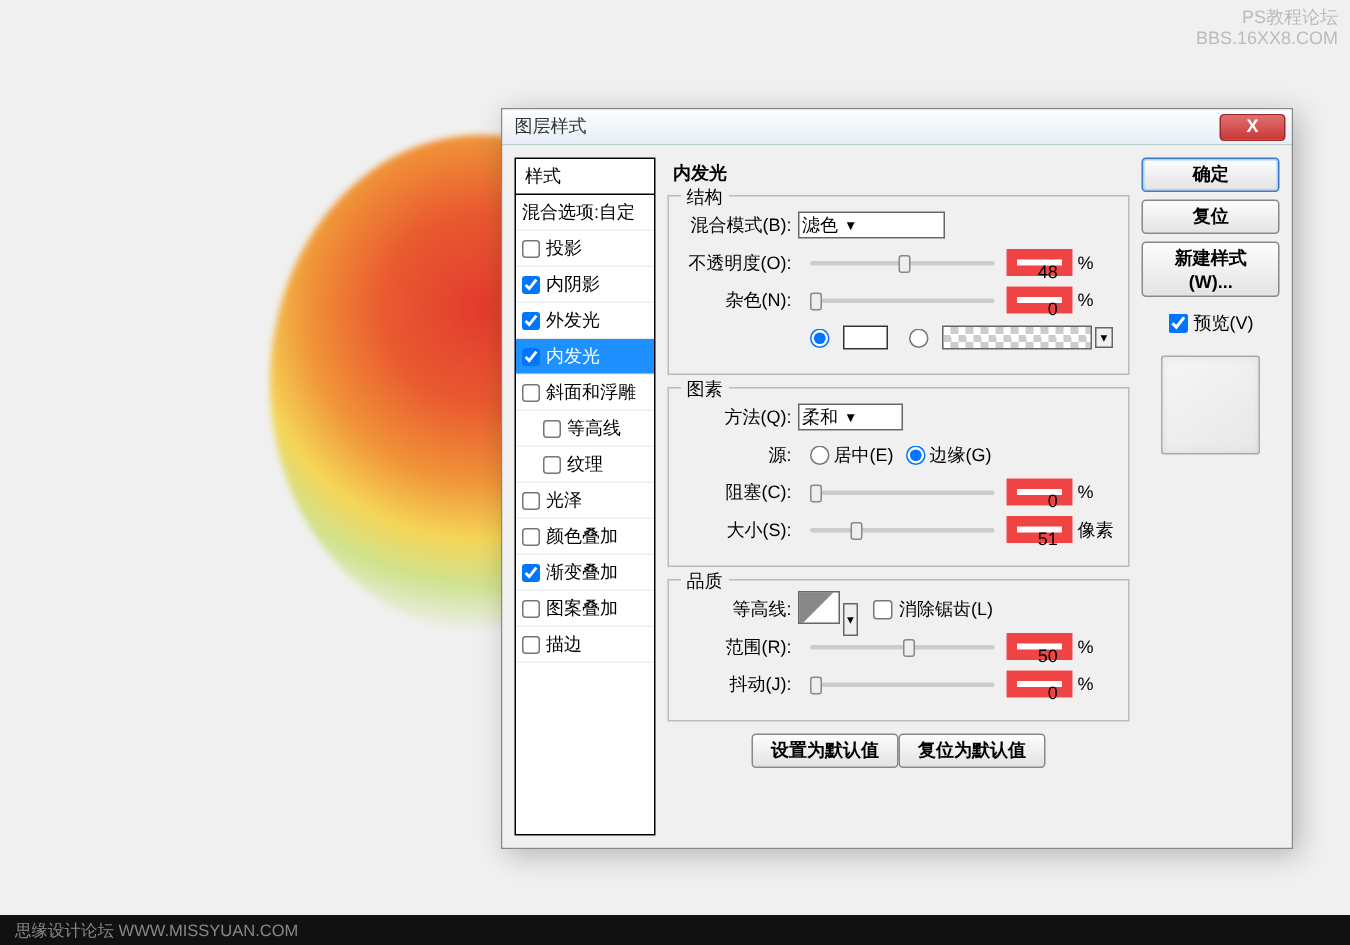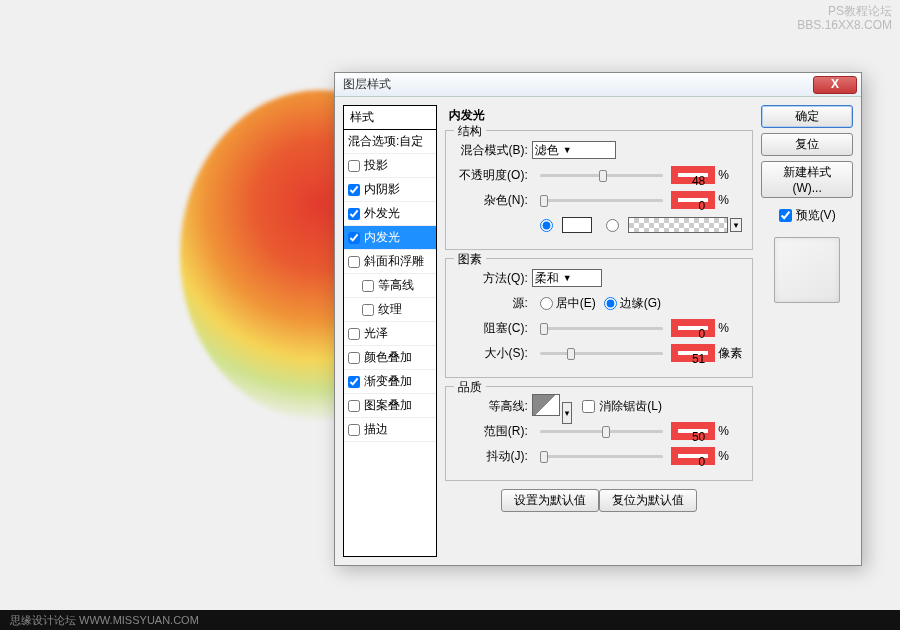--- a/index.html
+++ b/index.html
@@ -27,21 +27,21 @@
   .slider .thumb { position: absolute; top: -4px; width: 8px; height: 12px; background: #eee; border: 1px solid #888; border-radius: 2px; }
   .numbox { width: 44px; height: 18px; border: 7px solid #ef4444; background: #fff; text-align: right; padding-right: 3px; line-height: 16px; margin-right: 3px; }
   .unit { width: 24px; }
   select, .combo { height: 18px; border: 1px solid #666; background: #fff; font-size: 12px; padding: 0 2px; }
   .combo { display: inline-flex; align-items: center; }
   .combo .arrow { margin-left: 4px; font-size: 9px; }
   .swatch { width: 30px; height: 16px; border: 1px solid #333; background: #fff; margin: 0 6px; }
   .gradient-swatch { width: 100px; height: 16px; border: 1px solid #666; background: repeating-conic-gradient(#ccc 0 25%, #fff 0 50%) 0 0/10px 10px; margin-left: 6px; }
   .radio { margin: 0 3px 0 8px; }
   .btnrow { display: flex; justify-content: center; margin-top: 4px; }
-  .win-btn { background: linear-gradient(#fdfdfd,#e3e3e3); border: 1px solid #888; border-radius: 3px; padding: 2px 12px; cursor: pointer; min-width: 92px; text-align: center; }
+  .win-btn { background: linear-gradient(#fdfdfd,#e3e3e3); border: 1px solid #888; border-radius: 3px; padding: 2px 12px; cursor: pointer; min-width: 92px; text-align: center; font-weight: bold; }
   .right-panel { width: 96px; display: flex; flex-direction: column; gap: 5px; align-items: stretch; }
   .right-panel .win-btn { min-width: 0; }
   .accent-ok { border: 1px solid #3a7ac8; box-shadow: inset 0 0 0 1px #aed0f4; }
   .preview-box { width: 66px; height: 66px; border: 1px solid #aaa; background: linear-gradient(145deg,#f6f6f6,#e7e7e7); margin: 8px auto 0; border-radius: 2px; box-shadow: inset 0 0 6px rgba(0,0,0,0.08); }
   .contour-swatch { width: 28px; height: 22px; border: 1px solid #666; background: linear-gradient(135deg,#888 0 48%, #fff 50% 100%); display:inline-block; }
   .contour-wrap .arrow { font-size: 9px; margin-left:2px; border:1px solid #666; padding:5px 2px; background:#eee;}
   .antialias { display:flex; align-items:center; margin-left:10px;justify-content:space-between; }
 </style>
 </head>
 <body>
@@ -117,21 +117,21 @@
         </div>
     </div>
 
     <div class="center-panel">
       <div style="font-weight:bold; margin:2px 0 6px 4px;">内发光</div>
 
       <div class="fieldset">
         <span class="legend">结构</span>
         <div class="frow">
           <span class="flabel">混合模式(B):</span>
-          <span class="combo" style="width:84px;align-items:center;">
+          <span class="combo" style="width:98px;align-items:center;">
             <span>滤色</span>
               <span class="arrow">▼</span>
           </span>
         </div>
         <div class="frow">
           <span class="flabel">不透明度(O):</span>
           <div class="slider">
               <div class="thumb" style="left:48%"></div>
             </div>
           <div class="numbox">48</div>

